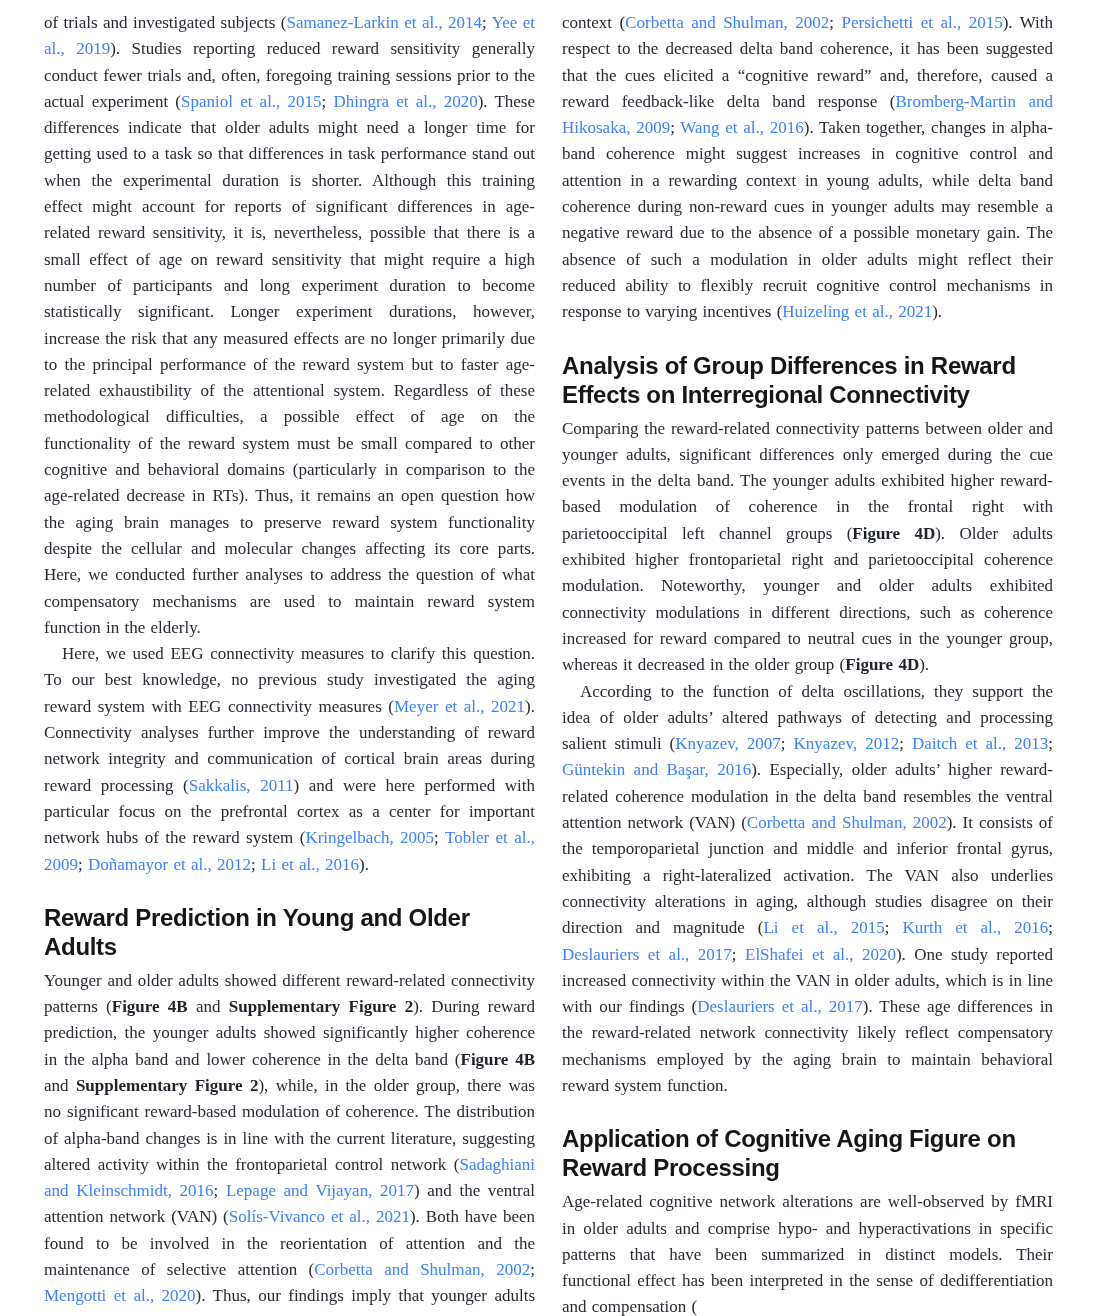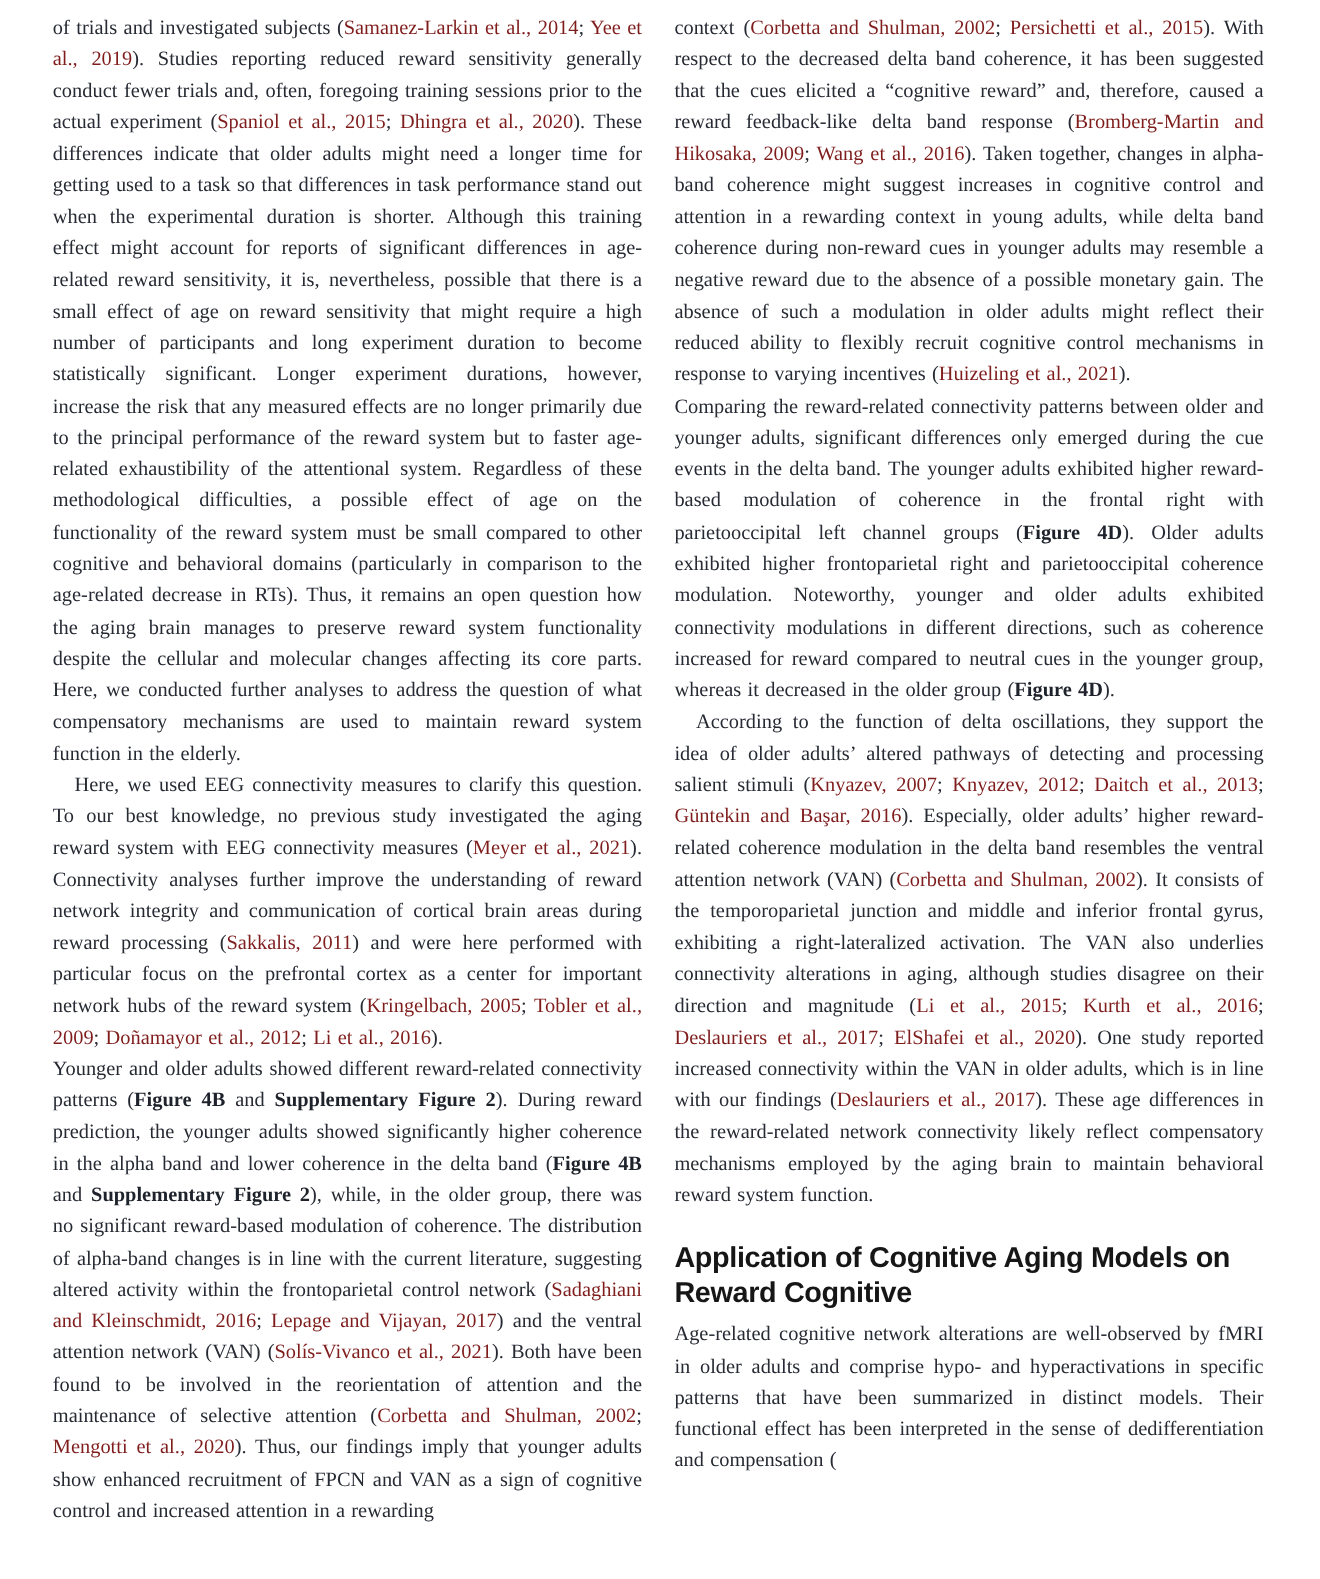--- a/index.html
+++ b/index.html
@@ -31,21 +31,21 @@
     font-size: 17px;
     line-height: 26.3px;
     text-align: justify;
     color: #262a33;
     word-spacing: 0.06em;
   }
   .para.indent {
     text-indent: 18px;
   }
   .cite {
-    color: #7f1d1d;
+    color: #3b82f6;
   }
   .bold {
     font-weight: bold;
     color: #1e222b;
   }
   .section-heading {
     font-family: "Liberation Sans", sans-serif;
     font-weight: 700;
     font-size: 24px;
     line-height: 29px;
@@ -55,22 +55,24 @@
     text-align: left;
   }
 </style>
 </head>
 <body>
 
 <div class="page">
   <div class="column">
       <p class="para"><span class="txt">of trials and investigated subjects (</span><span class="cite">Samanez-Larkin et al., 2014</span><span class="txt">; </span><span class="cite">Yee et al., 2019</span><span class="txt">). Studies reporting reduced reward sensitivity generally conduct fewer trials and, often, foregoing training sessions prior to the actual experiment (</span><span class="cite">Spaniol et al., 2015</span><span class="txt">; </span><span class="cite">Dhingra et al., 2020</span><span class="txt">). These differences indicate that older adults might need a longer time for getting used to a task so that differences in task performance stand out when the experimental duration is shorter. Although this training effect might account for reports of significant differences in age-related reward sensitivity, it is, nevertheless, possible that there is a small effect of age on reward sensitivity that might require a high number of participants and long experiment duration to become statistically significant. Longer experiment durations, however, increase the risk that any measured effects are no longer primarily due to the principal performance of the reward system but to faster age-related exhaustibility of the attentional system. Regardless of these methodological difficulties, a possible effect of age on the functionality of the reward system must be small compared to other cognitive and behavioral domains (particularly in comparison to the age-related decrease in RTs). Thus, it remains an open question how the aging brain manages to preserve reward system functionality despite the cellular and molecular changes affecting its core parts. Here, we conducted further analyses to address the question of what compensatory mechanisms are used to maintain reward system function in the elderly.</span></p>
       <p class="para indent"><span class="txt">Here, we used EEG connectivity measures to clarify this question. To our best knowledge, no previous study investigated the aging reward system with EEG connectivity measures (</span><span class="cite">Meyer et al., 2021</span><span class="txt">). Connectivity analyses further improve the understanding of reward network integrity and communication of cortical brain areas during reward processing (</span><span class="cite">Sakkalis, 2011</span><span class="txt">) and were here performed with particular focus on the prefrontal cortex as a center for important network hubs of the reward system (</span><span class="cite">Kringelbach, 2005</span><span class="txt">; </span><span class="cite">Tobler et al., 2009</span><span class="txt">; </span><span class="cite">Doñamayor et al., 2012</span><span class="txt">; </span><span class="cite">Li et al., 2016</span><span class="txt">).</span></p>
+      <h2 class="section-heading">Reward Prediction in Young and Older Adults</h2>
       <p class="para"><span class="txt">Younger and older adults showed different reward-related connectivity patterns (</span><span class="bold">Figure 4B</span><span class="txt"> and </span><span class="bold">Supplementary Figure 2</span><span class="txt">). During reward prediction, the younger adults showed significantly higher coherence in the alpha band and lower coherence in the delta band (</span><span class="bold">Figure 4B</span><span class="txt"> and </span><span class="bold">Supplementary Figure 2</span><span class="txt">), while, in the older group, there was no significant reward-based modulation of coherence. The distribution of alpha-band changes is in line with the current literature, suggesting altered activity within the frontoparietal control network (</span><span class="cite">Sadaghiani and Kleinschmidt, 2016</span><span class="txt">; </span><span class="cite">Lepage and Vijayan, 2017</span><span class="txt">) and the ventral attention network (VAN) (</span><span class="cite">Solís-Vivanco et al., 2021</span><span class="txt">). Both have been found to be involved in the reorientation of attention and the maintenance of selective attention (</span><span class="cite">Corbetta and Shulman, 2002</span><span class="txt">; </span><span class="cite">Mengotti et al., 2020</span><span class="txt">). Thus, our findings imply that younger adults show enhanced recruitment of FPCN and VAN as a sign of cognitive control and increased attention in a rewarding</span></p>
     </div>
   <div class="column">
       <p class="para"><span class="txt">context (</span><span class="cite">Corbetta and Shulman, 2002</span><span class="txt">; </span><span class="cite">Persichetti et al., 2015</span><span class="txt">). With respect to the decreased delta band coherence, it has been suggested that the cues elicited a “cognitive reward” and, therefore, caused a reward feedback-like delta band response (</span><span class="cite">Bromberg-Martin and Hikosaka, 2009</span><span class="txt">; </span><span class="cite">Wang et al., 2016</span><span class="txt">). Taken together, changes in alpha-band coherence might suggest increases in cognitive control and attention in a rewarding context in young adults, while delta band coherence during non-reward cues in younger adults may resemble a negative reward due to the absence of a possible monetary gain. The absence of such a modulation in older adults might reflect their reduced ability to flexibly recruit cognitive control mechanisms in response to varying incentives (</span><span class="cite">Huizeling et al., 2021</span><span class="txt">).</span></p>
+      <h2 class="section-heading">Analysis of Group Differences in Reward Effects on Interregional Connectivity</h2>
       <p class="para"><span class="txt">Comparing the reward-related connectivity patterns between older and younger adults, significant differences only emerged during the cue events in the delta band. The younger adults exhibited higher reward-based modulation of coherence in the frontal right with parietooccipital left channel groups (</span><span class="bold">Figure 4D</span><span class="txt">). Older adults exhibited higher frontoparietal right and parietooccipital coherence modulation. Noteworthy, younger and older adults exhibited connectivity modulations in different directions, such as coherence increased for reward compared to neutral cues in the younger group, whereas it decreased in the older group (</span><span class="bold">Figure 4D</span><span class="txt">).</span></p>
       <p class="para indent"><span class="txt">According to the function of delta oscillations, they support the idea of older adults’ altered pathways of detecting and processing salient stimuli (</span><span class="cite">Knyazev, 2007</span><span class="txt">; </span><span class="cite">Knyazev, 2012</span><span class="txt">; </span><span class="cite">Daitch et al., 2013</span><span class="txt">; </span><span class="cite">Güntekin and Başar, 2016</span><span class="txt">). Especially, older adults’ higher reward-related coherence modulation in the delta band resembles the ventral attention network (VAN) (</span><span class="cite">Corbetta and Shulman, 2002</span><span class="txt">). It consists of the temporoparietal junction and middle and inferior frontal gyrus, exhibiting a right-lateralized activation. The VAN also underlies connectivity alterations in aging, although studies disagree on their direction and magnitude (</span><span class="cite">Li et al., 2015</span><span class="txt">; </span><span class="cite">Kurth et al., 2016</span><span class="txt">; </span><span class="cite">Deslauriers et al., 2017</span><span class="txt">; </span><span class="cite">ElShafei et al., 2020</span><span class="txt">). One study reported increased connectivity within the VAN in older adults, which is in line with our findings (</span><span class="cite">Deslauriers et al., 2017</span><span class="txt">). These age differences in the reward-related network connectivity likely reflect compensatory mechanisms employed by the aging brain to maintain behavioral reward system function.</span></p>
-      <h2 class="section-heading">Application of Cognitive Aging Models on Reward Cognitive</h2>
+      <h2 class="section-heading">Application of Cognitive Aging Figure on Reward Processing</h2>
       <p class="para"><span class="txt">Age-related cognitive network alterations are well-observed by fMRI in older adults and comprise hypo- and hyperactivations in specific patterns that have been summarized in distinct models. Their functional effect has been interpreted in the sense of dedifferentiation and compensation (</span></p>
     </div>
 </div>
 
 </body></html>

